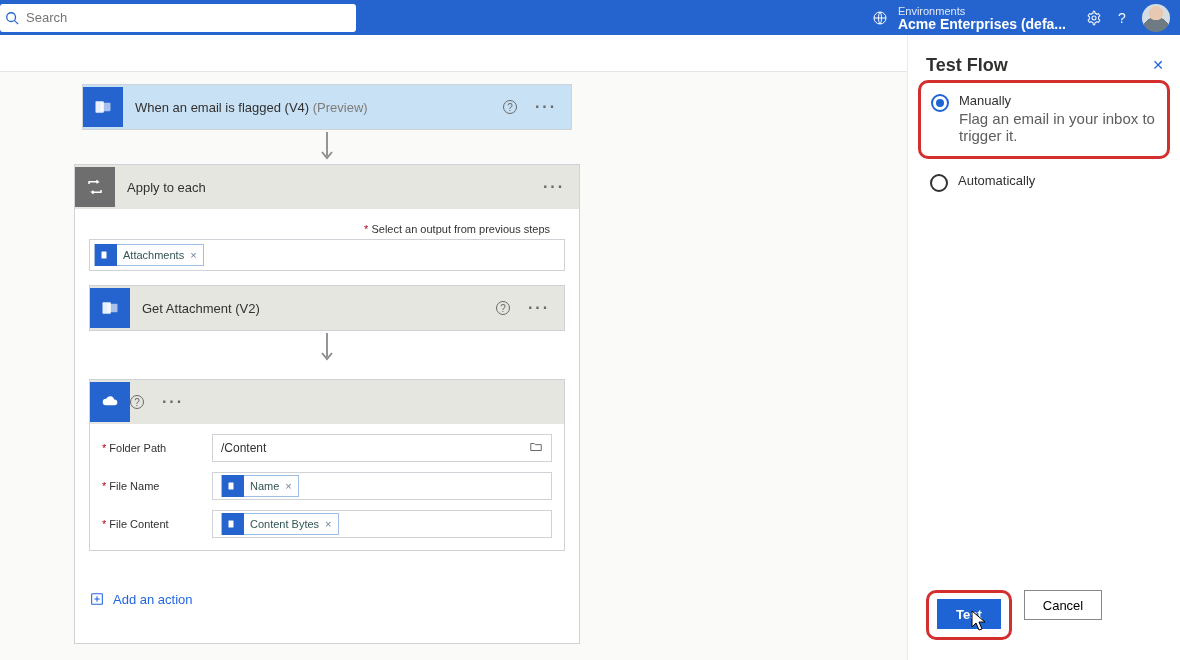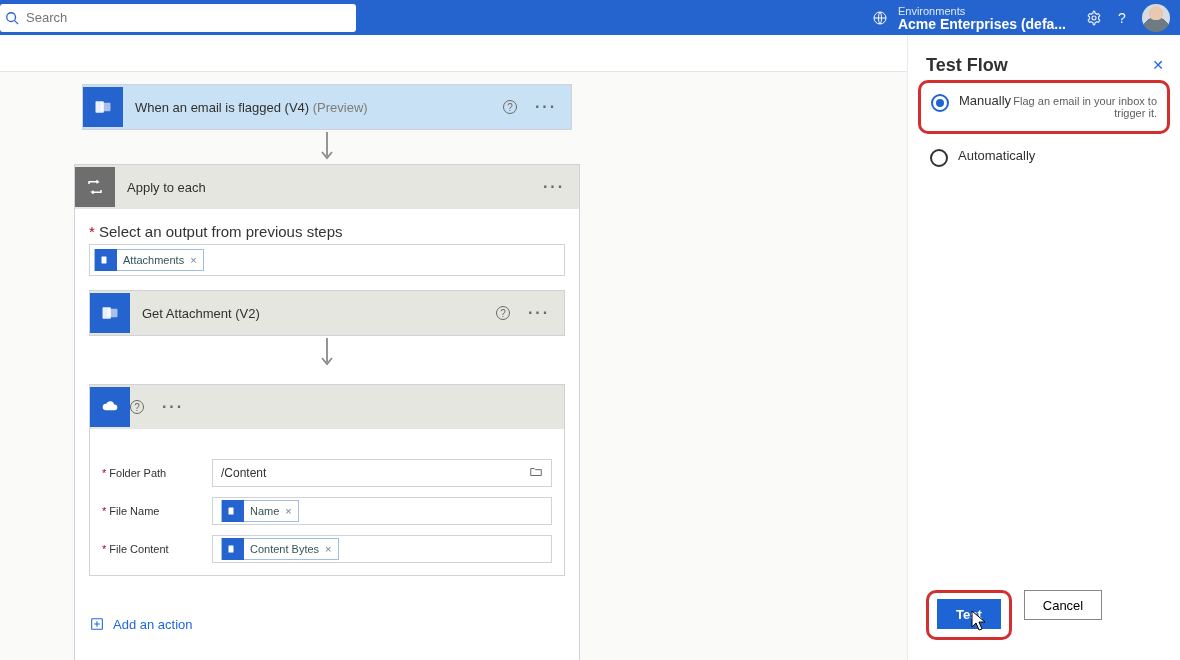--- a/index.html
+++ b/index.html
@@ -40,22 +40,22 @@
   
   .canvas{position:absolute;inset:72px 0 0 0;background:var(--bg);overflow:hidden;}
   
   .panel{position:absolute;top:35px;right:0;bottom:0;width:272px;background:#fff;box-shadow:-1px 0 0 #eaeaea;padding:20px 18px;display:flex;flex-direction:column;}
   .panel h2{margin:0 0 14px;font-size:18px;font-weight:600;}
   .panel .close{position:absolute;top:22px;right:16px;color:#2266e3;font-size:14px;cursor:pointer;}
   .radio-row{display:flex;align-items:flex-start;gap:10px;font-size:13px;padding:6px 4px;}
   .radio{width:18px;height:18px;border:2px solid #323130;border-radius:50%;position:relative;flex-shrink:0;margin-top:1px;}
   .radio.checked{border-color:#1f64d5;}
   .radio.checked::after{content:"";position:absolute;inset:3px;border-radius:50%;background:#1f64d5;}
-  .radio-row .txt{display:flex;flex-direction:row;text-align:right;}
-  .radio-row .sub{font-size:11px;color:var(--muted);margin-top:2px;}
+  .radio-row .txt{display:flex;flex-direction:column;}
+  .radio-row .sub{font-size:15px;color:var(--muted);margin-top:2px;}
   .highlight-box{border:3px solid #d32f2f;border-radius:10px;padding:4px 6px 6px;margin:-10px -8px 8px;}
   .panel .footer{margin-top:auto;display:flex;gap:12px;}
   .btn{height:30px;padding:0 18px;font-size:13px;display:flex;align-items:center;justify-content:center;border:1px solid #8a8886;background:#fff;cursor:pointer;}
   .btn.primary{background:#1f64d5;border-color:#1f64d5;color:#fff;font-weight:600;}
   .footer-callout{border:3px solid #d32f2f;border-radius:10px;padding:6px 8px 8px 8px;display:inline-flex;}
   .cursor-img{position:absolute;pointer-events:none;}
 
   
   .flowcol{position:absolute;left:74px;top:12px;width:506px;display:flex;flex-direction:column;align-items:center;}
   .card{width:490px;border:1px solid var(--card-bd);background:#fff;}
@@ -69,29 +69,29 @@
   .card-h .icons{display:flex;align-items:center;gap:18px;padding-right:14px;color:#6a6966;}
   .qmark{width:14px;height:14px;border:1px solid #6a6966;border-radius:50%;display:flex;align-items:center;justify-content:center;font-size:10px;}
   .dots{letter-spacing:2px;font-weight:700;cursor:pointer;}
 
   .arrow{height:34px;display:flex;flex-direction:column;align-items:center;color:#8c8a88;}
   .arrow svg{width:18px;height:34px;}
 
   .loop{width:506px;border:1px solid var(--card-bd);background:#fff;padding:0 0 36px;}
   .loop .card-h{background:var(--card-hdr-muted);}
   .loop .inner{padding:12px 14px 0;}
-  .field-lbl{font-size:15px;color:#333;margin:2px 0 4px;}
+  .field-lbl{font-size:11px;color:#333;margin:2px 15px 4px;text-align:right;}
   .req::before{content:"* ";color:#b00020;}
   .tokenrow{border:1px solid var(--card-bd);padding:4px;display:flex;flex-wrap:wrap;gap:4px;min-height:30px;align-items:center;font-size:12px;}
   .token{display:inline-flex;align-items:center;border:1px solid #9fbfe5;background:#fff;height:22px;font-size:11px;padding-right:6px;}
   .token .tb{width:22px;height:22px;background:var(--ico);display:flex;align-items:center;justify-content:center;margin-right:6px;color:#fff;}
   .token .tx{color:#355;}
   .token .x{margin-left:6px;color:#6b8299;cursor:pointer;}
   .subcard{border:1px solid var(--card-bd);margin-top:14px;}
-  .subbody{padding:10px 12px 12px;margin-top:20px;}
+  .subbody{padding:10px 12px 12px;}
   .kv{display:flex;align-items:center;margin-bottom:10px;font-size:12px;}
   .kv .k{width:110px;font-size:11px;}
   .kv .v{flex:1;}
   .inputlike{border:1px solid var(--card-bd);height:28px;display:flex;align-items:center;padding:0 8px;font-size:12px;gap:6px;}
   .inputlike.withaction{justify-content:space-between;}
   .folder-ic{color:#605e5c;}
   .addrow{display:flex;align-items:center;justify-content:flex-start;gap:8px;color:var(--link);font-size:13px;margin-top:40px;}
   .addrow svg{width:16px;height:16px;}
 
   .bottom-actions{display:flex;gap:16px;margin-top:28px;}

